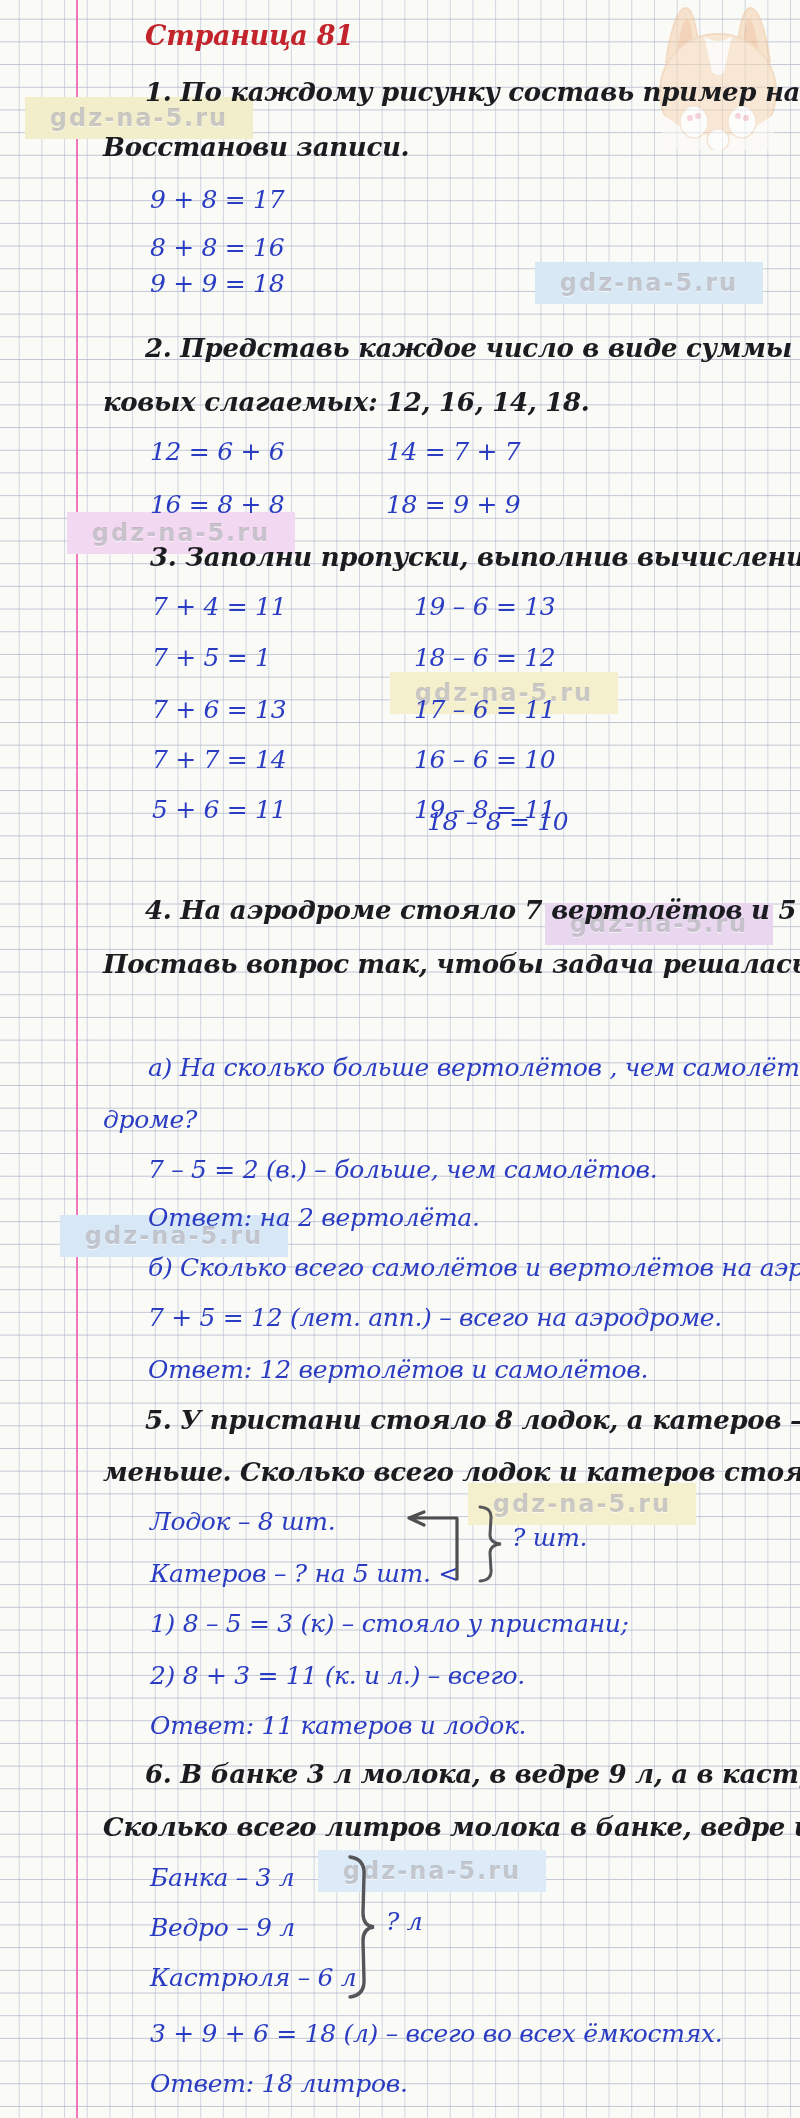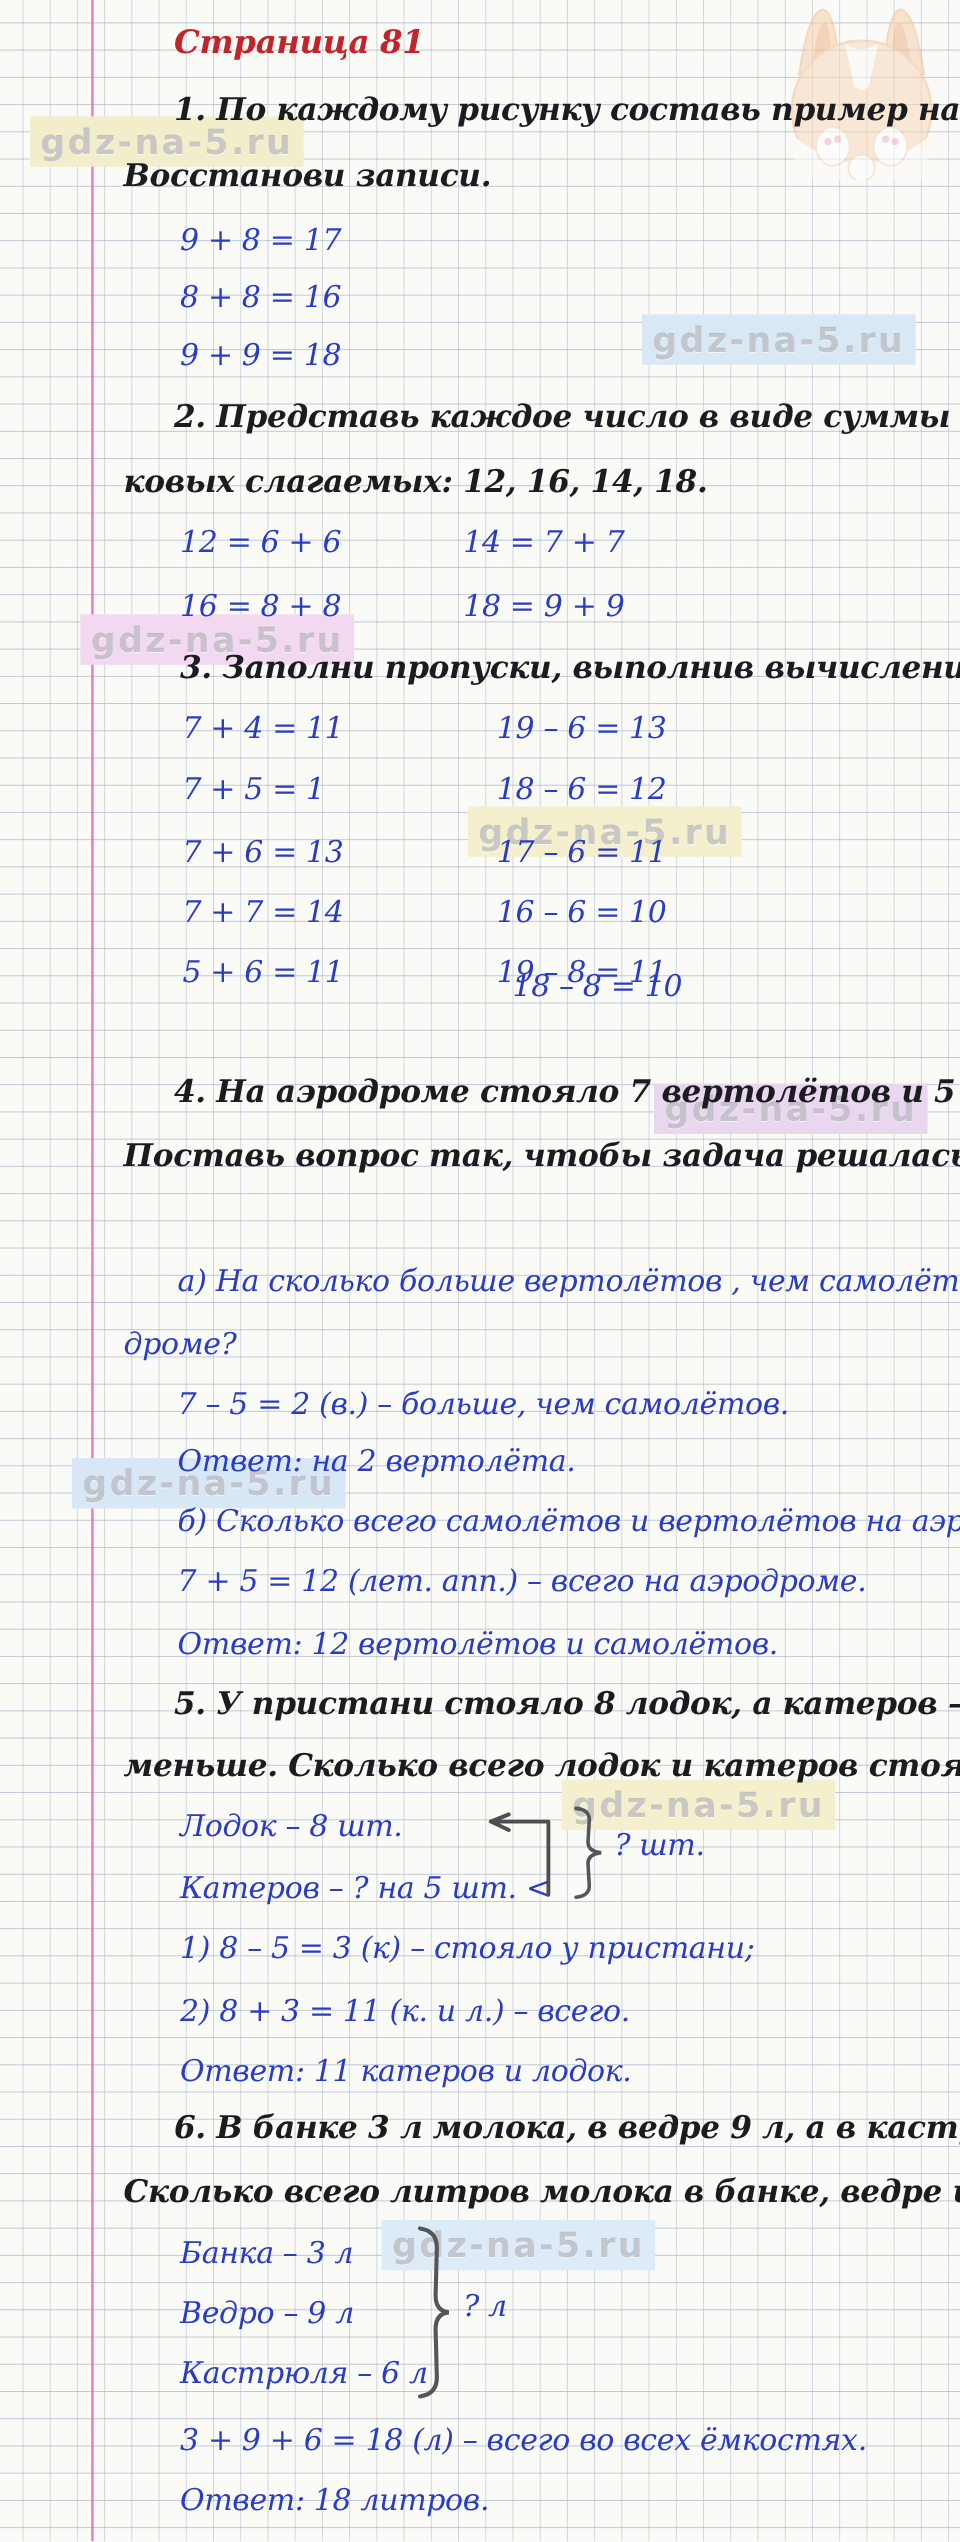--- a/index.html
+++ b/index.html
@@ -13,21 +13,21 @@
     background-position:-4px -4px;
     font-family:"DejaVu Serif", serif;
   }
   .margin-line{position:absolute;left:76px;top:0;width:2px;height:2118px;background:#ee5fb2;opacity:.85;}
   .line{position:absolute;white-space:nowrap;font-style:italic;line-height:1.15;letter-spacing:-0.3px;}
   .black{color:#1b1c20;font-weight:bold;font-size:26px;}
   .blue{color:#2a3cc2;font-size:25px;}
   .red{color:#c3242b;font-weight:bold;font-size:27px;}
   .wm{
     position:absolute;width:228px;height:42px;display:flex;align-items:center;justify-content:center;
-    font-family:"DejaVu Sans", sans-serif;font-weight:bold;font-size:29px;letter-spacing:2px;
+    font-family:"DejaVu Sans", sans-serif;font-weight:bold;font-size:24px;letter-spacing:2px;
     color:rgba(140,140,148,0.45);text-shadow:0 1px 0 rgba(255,255,255,.6);
   }
   .diagram{position:absolute;}
   svg{display:block;}
 </style>
 </head>
 <body>
 
 <div class="page">
 
@@ -76,21 +76,21 @@
       <circle cx="90" cy="140" r="11" fill="#ffffff" stroke="#f0d4b8" stroke-width="1.5"></circle>
     </svg>
   </div>
 
   <div class="line red" style="left:145px;top:20px;">Страница 81</div>
 
   <div class="line black" style="left:145px;top:78px;">1. По каждому рисунку составь пример на сложение.</div>
   <div class="line black" style="left:103px;top:133px;">Восстанови записи.</div>
   <div class="line blue" style="left:150px;top:186px;">9 + 8 = 17</div>
   <div class="line blue" style="left:150px;top:234px;">8 + 8 = 16</div>
-  <div class="line blue" style="left:150px;top:282px;">9 + 9 = 18</div>
+  <div class="line blue" style="left:150px;top:270px;">9 + 9 = 18</div>
 
   <div class="line black" style="left:145px;top:334px;">2. Представь каждое число в виде суммы двух одина-</div>
   <div class="line black" style="left:103px;top:388px;">ковых слагаемых: 12, 16, 14, 18.</div>
   <div class="line blue" style="left:150px;top:438px;">12 = 6 + 6</div>
   <div class="line blue" style="left:386px;top:438px;">14 = 7 + 7</div>
   <div class="line blue" style="left:150px;top:491px;">16 = 8 + 8</div>
   <div class="line blue" style="left:386px;top:491px;">18 = 9 + 9</div>
 
   <div class="line black" style="left:150px;top:543px;">3. Заполни пропуски, выполнив вычисления.</div>
   <div class="line blue" style="left:152px;top:593px;text-align:right;">7 + 4 = 11</div>

